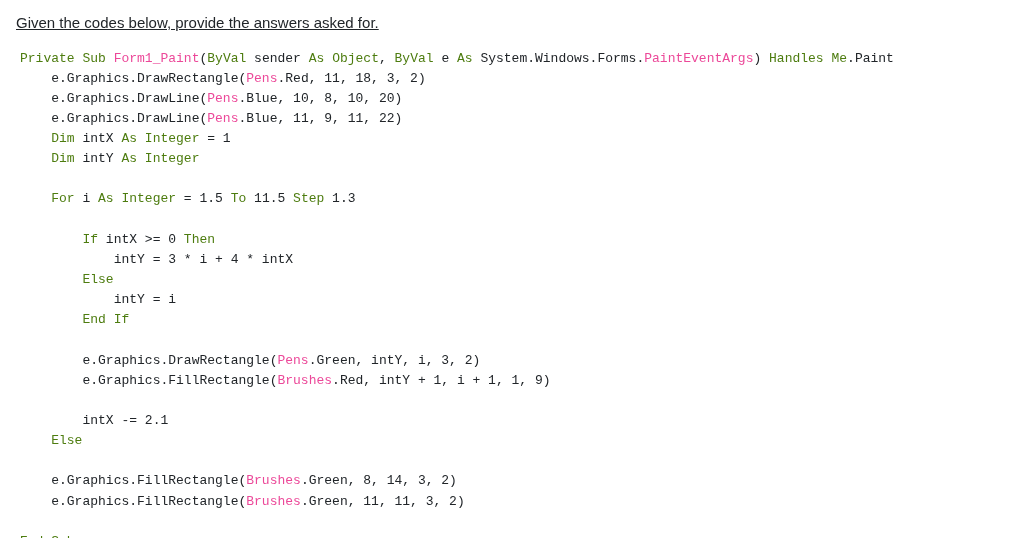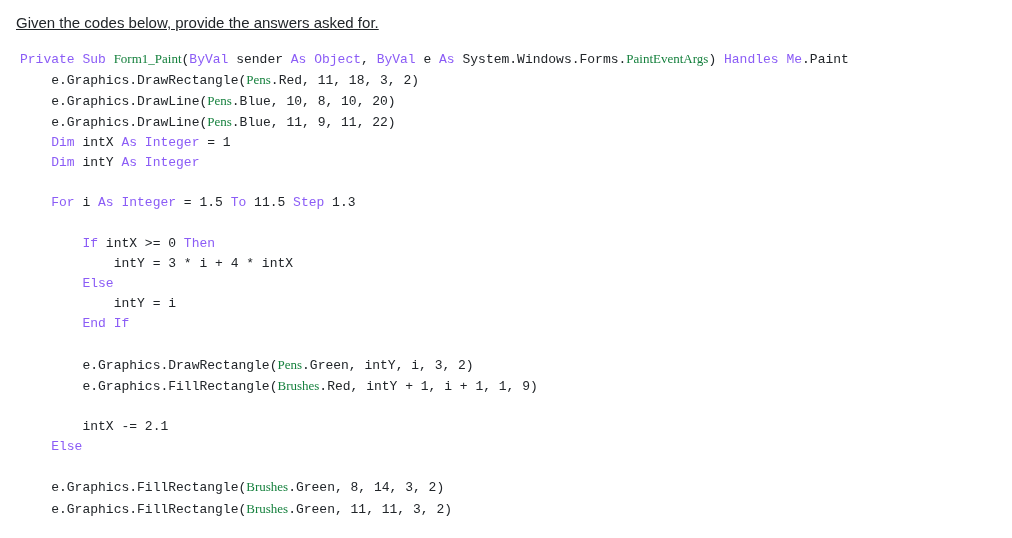--- a/index.html
+++ b/index.html
@@ -22,22 +22,22 @@
   }
   .code-block {
     font-family: Consolas, "Courier New", monospace;
     font-size: 13px;
     line-height: 1.55;
     white-space: pre;
     color: #212529;
     padding: 0px 4px;
     background: #ffffff;
   }
-  .kw { color: #8b5cf6; text-align: right; }
-  .type { color: #15803d; font-family: Liberation Serif, serif; }
+  .kw { color: #4d7c0f; text-align: right; }
+  .type { color: #ec4899; }
 </style>
 </head>
 <body>
 
 <div class="question-text">Given the codes below, provide the answers asked for.</div>
 
 <div class="code-block"><span><span class="kw">Private</span> <span class="kw">Sub</span> <span class="type">Form1_Paint</span><span>(</span><span class="kw">ByVal</span><span> sender </span><span class="kw">As</span> <span class="kw">Object</span><span>, </span><span class="kw">ByVal</span><span> e </span><span class="kw">As</span><span> System.Windows.Forms.</span><span class="type">PaintEventArgs</span><span>) </span><span class="kw">Handles</span> <span class="kw">Me</span><span>.Paint</span></span>
     <span><span>e.Graphics.DrawRectangle(</span><span class="type">Pens</span><span>.Red, 11, 18, 3, 2)</span></span>
     <span><span>e.Graphics.DrawLine(</span><span class="type">Pens</span><span>.Blue, 10, 8, 10, 20)</span></span>
     <span><span>e.Graphics.DrawLine(</span><span class="type">Pens</span><span>.Blue, 11, 9, 11, 22)</span></span>

